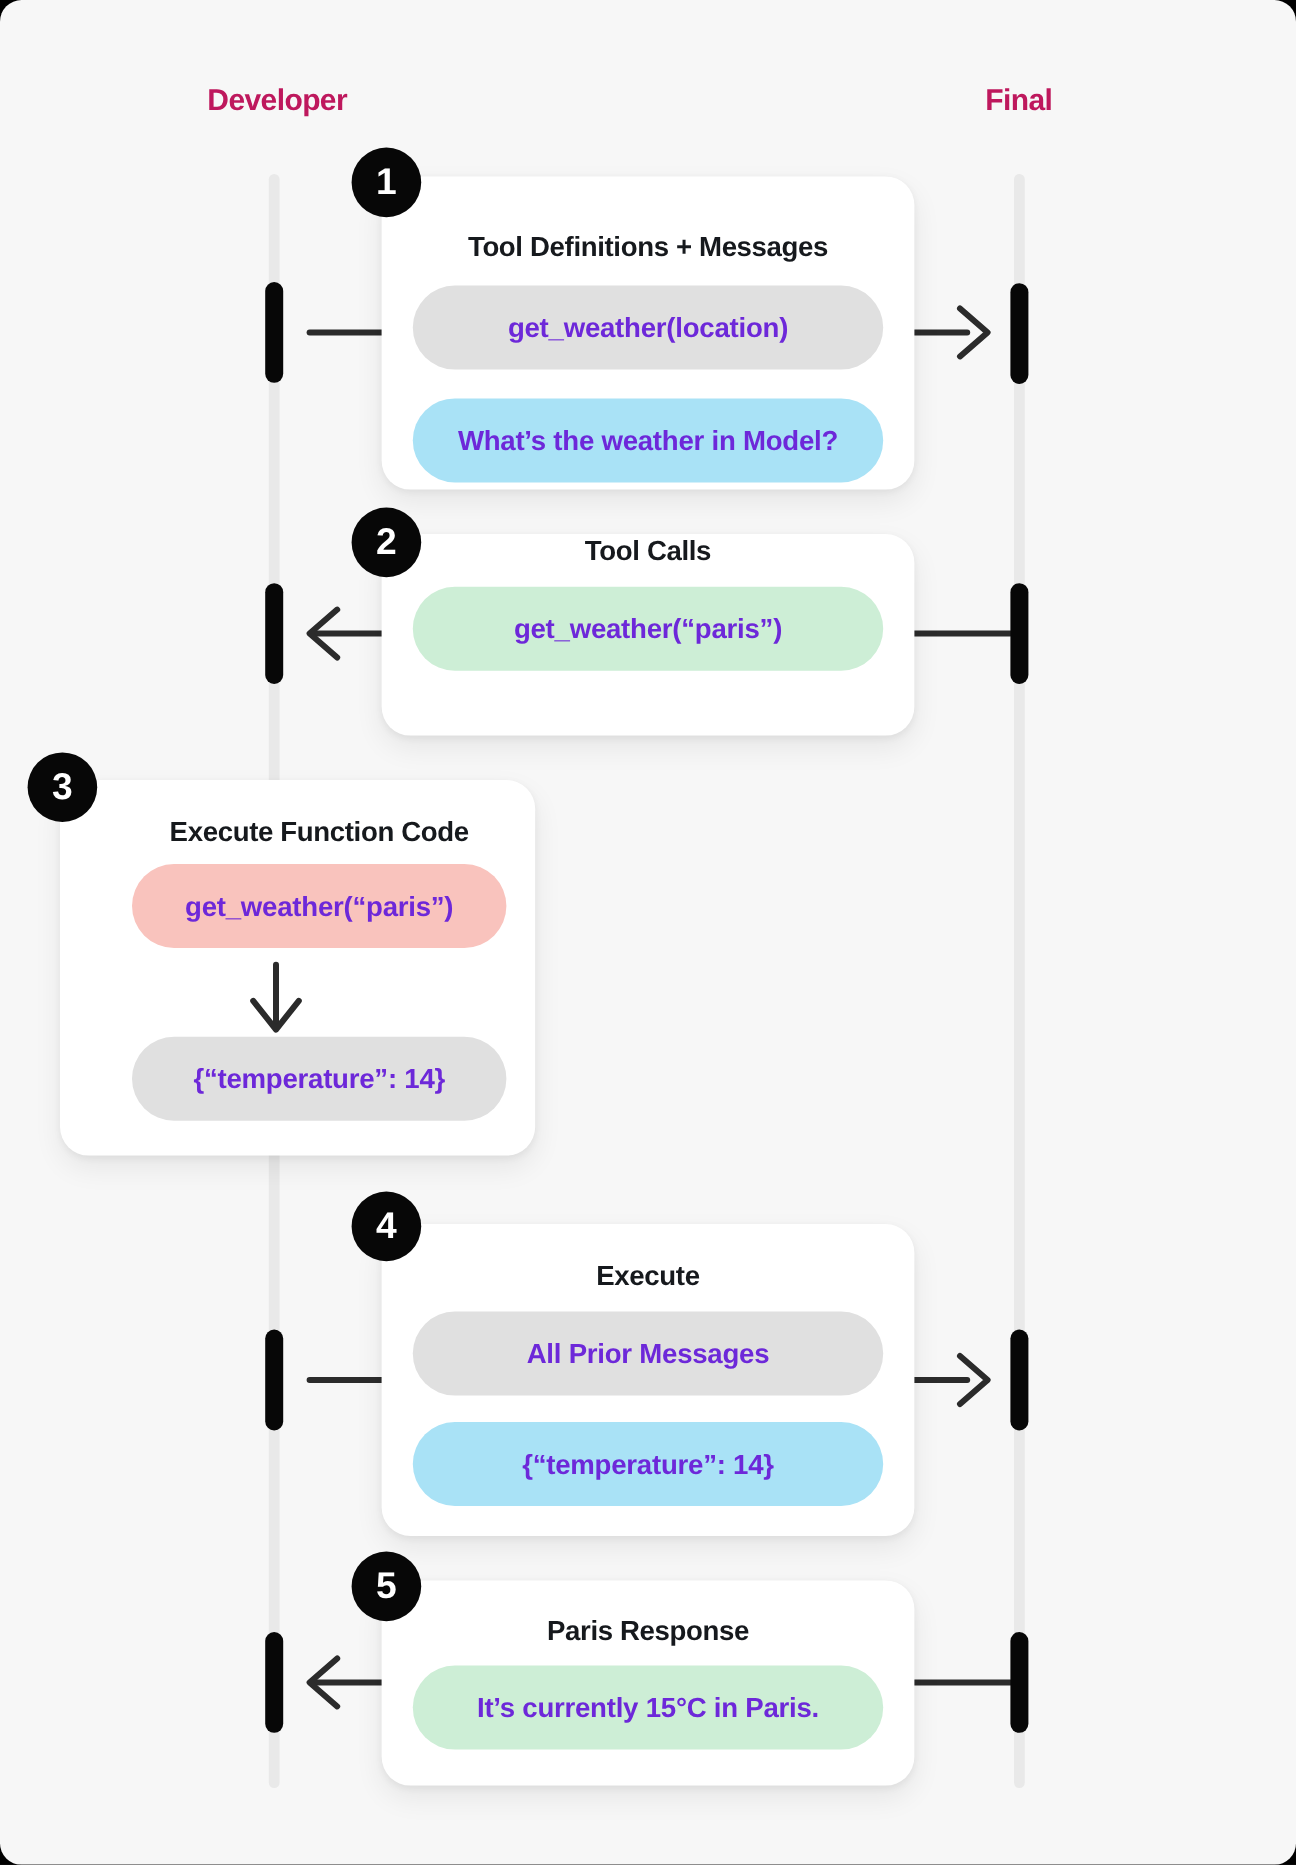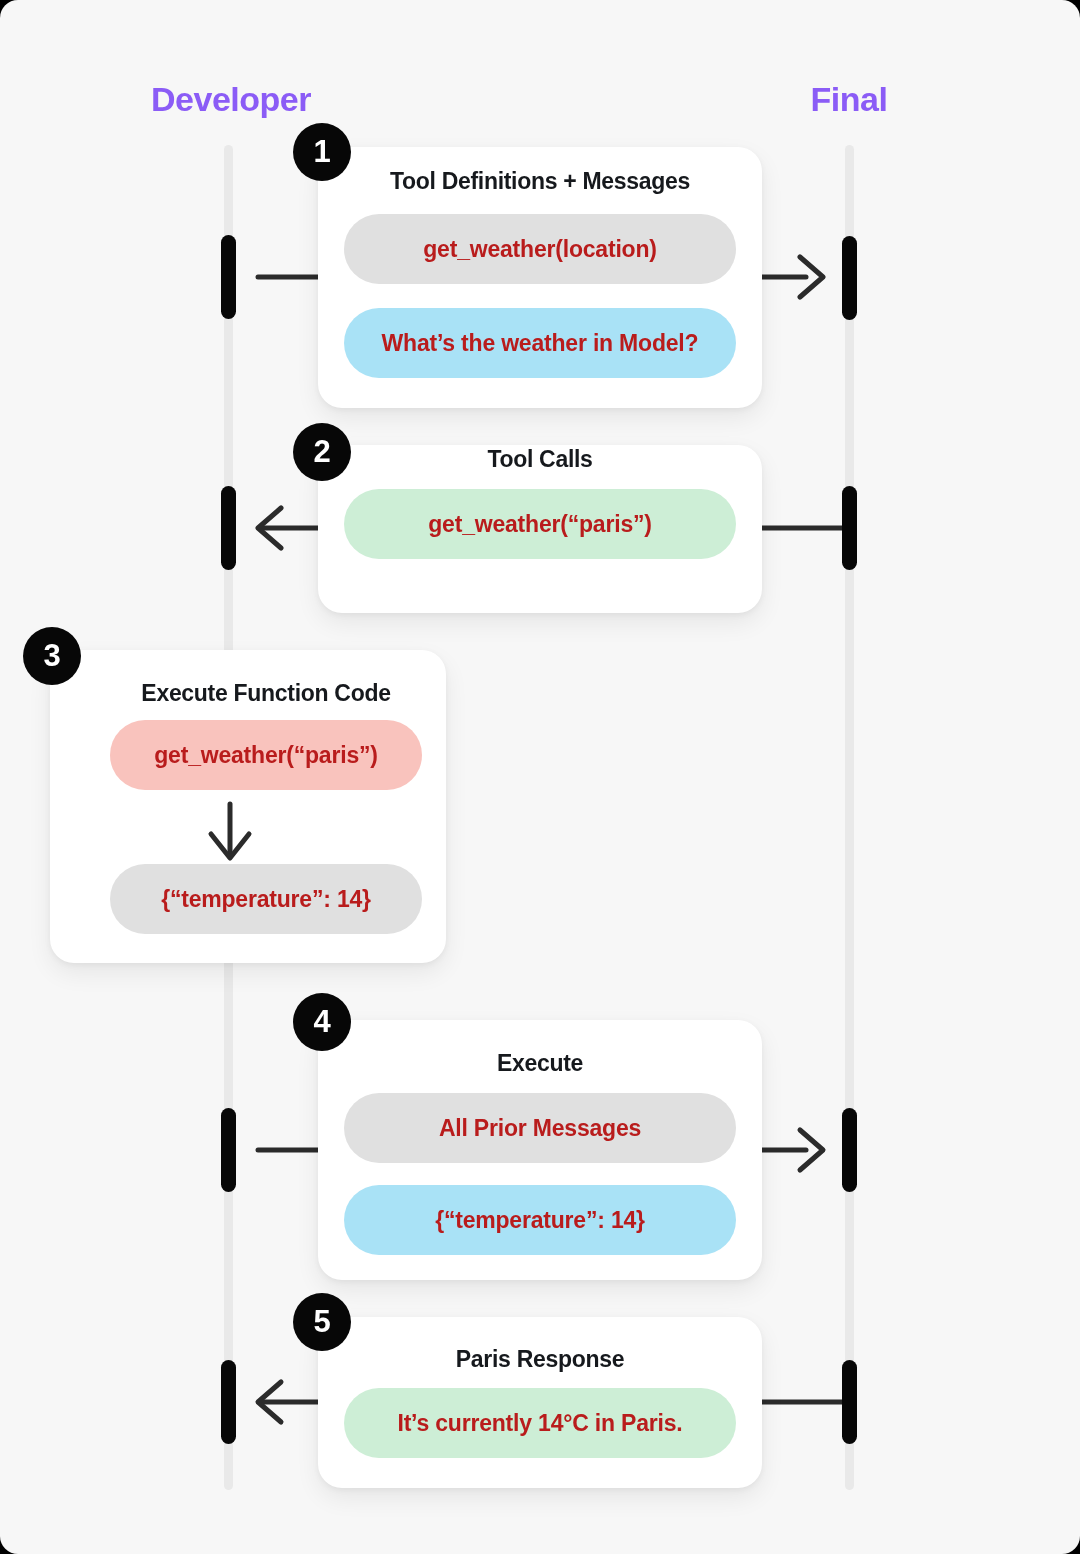--- a/index.html
+++ b/index.html
@@ -5,22 +5,22 @@
   html, body { margin: 0; padding: 0; background: #000; }
   body {
     width: 1080px; height: 1554px; position: relative; overflow: hidden;
     font-family: "Liberation Sans", "DejaVu Sans", sans-serif;
   }
   .canvas {
     position: absolute; inset: 0; background: #f7f7f7;
     border-radius: 18px; overflow: hidden;
   }
   .actor-label {
-    position: absolute; top: 80px; transform: translateX(-50%);
-    font-size: 34px; font-weight: 700; color: #8b5cf6; letter-spacing: -0.5px;
+    position: absolute; top: 70px; transform: translateX(-50%);
+    font-size: 25px; font-weight: 700; color: #be185d; letter-spacing: -0.5px;
     white-space: nowrap; z-index: 6;
   }
   .lifeline {
     position: absolute; top: 145px; height: 1345px; width: 9px;
     background: var(--lifeline, #e9e9e9); border-radius: 5px; z-index: 1;
   }
   .activation {
     position: absolute; width: 15px; height: 84px;
     background: var(--badge, #070707); border-radius: 8px; z-index: 3;
   }
@@ -30,33 +30,33 @@
     box-shadow: 0 10px 24px rgba(0,0,0,0.07), 0 2px 6px rgba(0,0,0,0.05);
     display: flex; flex-direction: column; align-items: center;
   }
   .card-title {
     font-size: 23px; font-weight: 700; color: #16191d; letter-spacing: -0.3px;
     text-align: center; line-height: 28px;
   }
   .pill {
     height: 70px; border-radius: 35px; display: flex; align-items: center;
     justify-content: center; font-size: 23px; font-weight: 700;
-    color: #b91c1c; letter-spacing: -0.2px; white-space: nowrap;
+    color: #6d28d9; letter-spacing: -0.2px; white-space: nowrap;
   }
   .pill-wide { width: 392px; }
   .pill-narrow { width: 312px; }
   .badge {
     position: absolute; width: 58px; height: 58px; border-radius: 50%;
     background: var(--badge, #070707); color: #ffffff; z-index: 5;
     display: flex; align-items: center; justify-content: center;
     font-size: 31px; font-weight: 700;
   }
   
   .card1 { left: 318px; top: 147px; width: 444px; height: 261px; }
-  .card1 .card-title { margin-top: 20px; }
+  .card1 .card-title { margin-top: 44px; }
   .card1 .p1 { margin-top: 19px; }
   .card1 .p2 { margin-top: 24px; }
   .card2 { left: 318px; top: 445px; width: 444px; height: 168px; }
   .card2 .card-title { }
   .card2 .p1 { margin-top: 16px; }
   .card3 { left: 50px; top: 650px; width: 360px; height: 313px; padding-left: 36px; }
   .card3 .card-title { margin-top: 29px; }
   .card3 .p1 { margin-top: 13px; }
   .card3 .p2 { margin-top: 74px; }
   .card4 { left: 318px; top: 1020px; width: 444px; height: 260px; }
@@ -140,17 +140,17 @@
 
   <div class="card card4">
     <div class="card-title">Execute</div>
     <div class="pill pill-wide p1" style="background: rgb(224, 224, 224);">All Prior Messages</div>
     <div class="pill pill-wide p2" style="background: rgb(169, 226, 246);">{“temperature”: 14}</div>
   </div>
   <div class="badge" style="left:293px; top:993px">4</div>
 
   <div class="card card5">
     <div class="card-title">Paris Response</div>
-    <div class="pill pill-wide p1" style="background: rgb(205, 238, 214);">It’s currently 14°C in Paris.</div>
+    <div class="pill pill-wide p1" style="background: rgb(205, 238, 214);">It’s currently 15°C in Paris.</div>
   </div>
   <div class="badge" style="left:293px; top:1293px">5</div>
 
 </div>
 
 </body></html>

